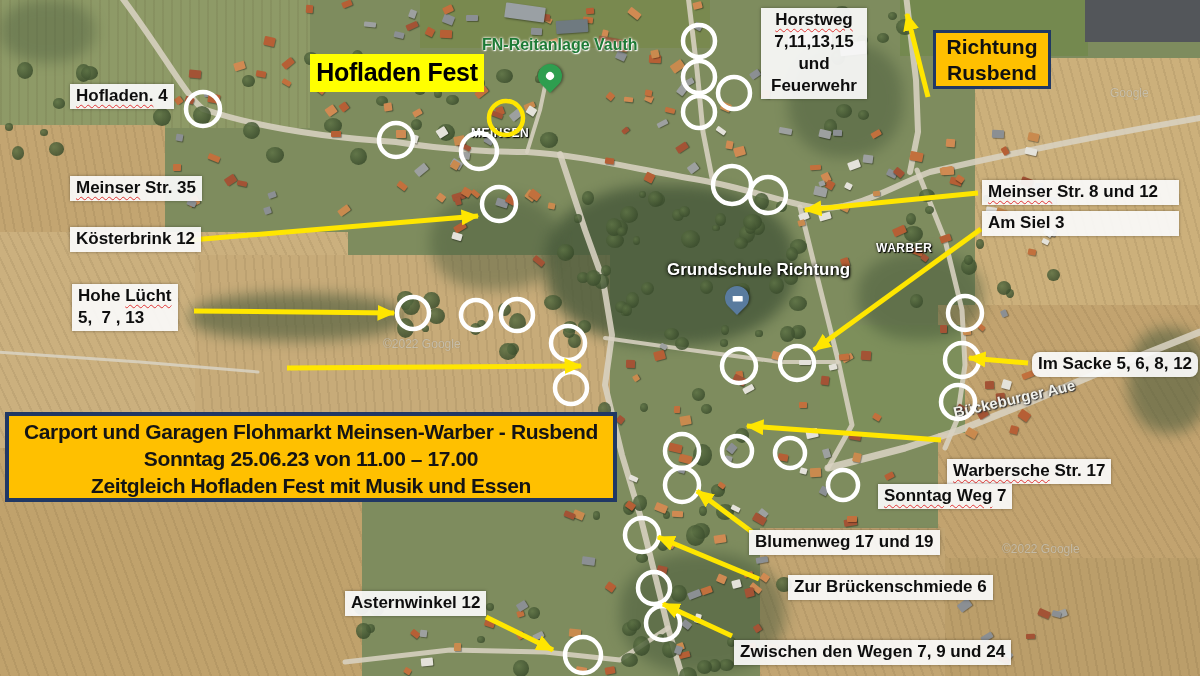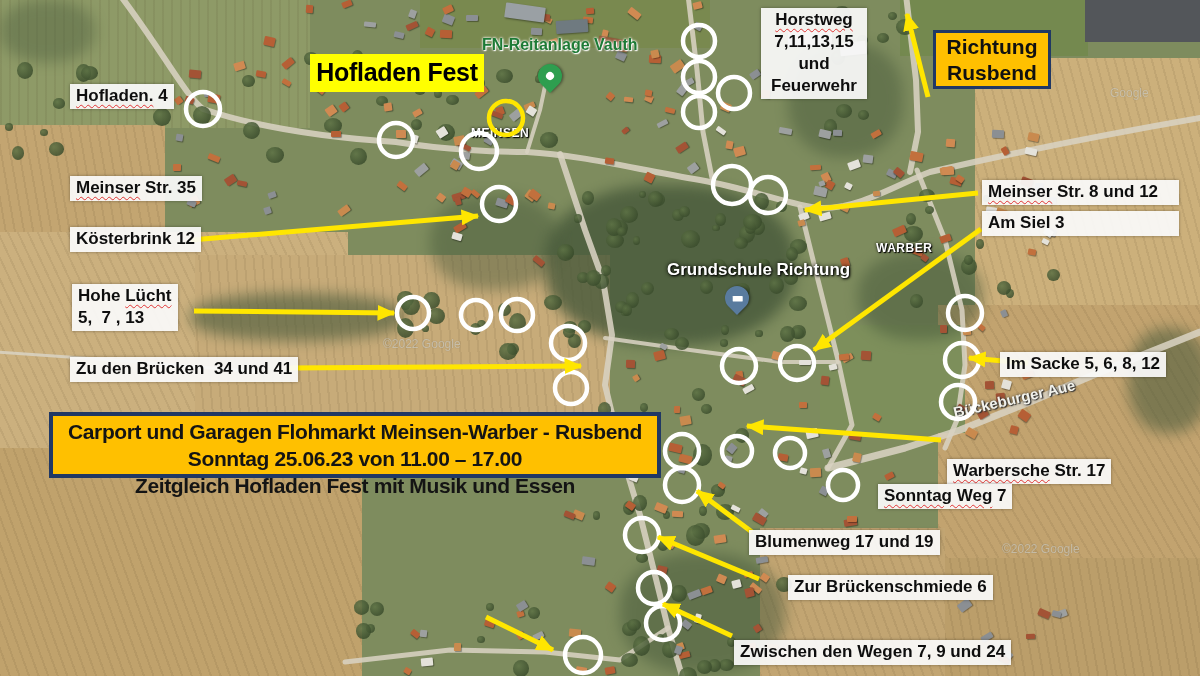--- a/index.html
+++ b/index.html
@@ -38,23 +38,23 @@
   .pin .dot{position:absolute;left:8px;top:8px;width:8px;height:8px;border-radius:50%;background:#fff;}
   .pin .cap{position:absolute;left:7px;top:8px;width:10px;height:10px;background:#fff;
        border-radius:1px;transform:rotate(45deg) scaleY(.55);}
   
   .banner-yellow{position:absolute;left:310px;top:54px;width:174px;height:38px;
     background:#ffff00;color:#000;font-weight:bold;font-size:25px;line-height:36px;
     text-align:center;letter-spacing:-.3px;}
   .box-direction{position:absolute;left:933px;top:30px;width:118px;height:59px;
     background:#ffc000;border:3px solid #203864;color:#111;font-weight:bold;
     font-size:21px;line-height:26px;text-align:center;padding-top:1px;}
-  .box-event{position:absolute;left:5px;top:412px;width:612px;height:66px;
+  .box-event{position:absolute;left:5px;top:412px;width:612px;height:90px;
     background:#ffc000;border:4px solid #203864;color:#141414;font-weight:bold;
-    font-size:21px;line-height:27px;text-align:center;letter-spacing:-.4px;padding-top:2px;margin-left:44px;}
+    font-size:21px;line-height:27px;text-align:center;letter-spacing:-.4px;padding-top:2px;}
 </style>
 </head>
 <body>
 
 <div id="canvas">
 
   <div id="map-root" class="layer">
       <div class="field" style="left: 0px; top: 0px; width: 310px; height: 128px; background: repeating-linear-gradient(90deg, rgba(60, 45, 20, 0.08) 0px, rgba(60, 45, 20, 0.08) 2px, rgba(0, 0, 0, 0) 2px, rgba(0, 0, 0, 0) 9px) rgb(142, 154, 103);"></div>
       <div class="field" style="left: 0px; top: 125px; width: 165px; height: 235px; background: repeating-linear-gradient(80deg, rgba(60, 45, 20, 0.08) 0px, rgba(60, 45, 20, 0.08) 2px, rgba(0, 0, 0, 0) 2px, rgba(0, 0, 0, 0) 9px) rgb(195, 165, 113);"></div>
       <div class="field" style="left: 0px; top: 232px; width: 348px; height: 220px; background: repeating-linear-gradient(65deg, rgba(60, 45, 20, 0.08) 0px, rgba(60, 45, 20, 0.08) 2px, rgba(0, 0, 0, 0) 2px, rgba(0, 0, 0, 0) 9px) rgb(203, 176, 126);"></div>
@@ -561,30 +561,30 @@
         <line x1="941" y1="440" x2="747" y2="426" stroke="#ffe600" stroke-width="5" marker-end="url(#ah)"></line>
         <line x1="752" y1="532" x2="697" y2="491" stroke="#ffe600" stroke-width="5" marker-end="url(#ah)"></line>
         <line x1="759" y1="579" x2="658" y2="537" stroke="#ffe600" stroke-width="5" marker-end="url(#ah)"></line>
         <line x1="732" y1="636" x2="663" y2="604" stroke="#ffe600" stroke-width="5" marker-end="url(#ah)"></line>
         <line x1="486" y1="617" x2="553" y2="650" stroke="#ffe600" stroke-width="5" marker-end="url(#ah)"></line>
       </svg>
       <div class="street-label" style="left: 70px; top: 84px;"><div><span class="squiggle">Hofladen.</span><span> 4</span></div></div>
       <div class="street-label" style="left: 70px; top: 176px;"><div><span class="squiggle">Meinser</span><span> Str. 35</span></div></div>
       <div class="street-label" style="left: 70px; top: 227px;"><div><span>Kösterbrink 12</span></div></div>
       <div class="street-label" style="left: 72px; top: 284px;"><div><span>Hohe </span><span class="squiggle">Lücht</span></div><div><span>5,  7 , 13</span></div></div>
-      <div class="street-label" style="left: 70px; top: 357px;"><div><span>Zu den Brücken  34 und 41</span></div></div>
       <div class="street-label center" style="left: 761px; top: 8px; width: 106px;"><div><span class="squiggle">Horstweg</span></div><div><span>7,11,13,15</span></div><div><span>und</span></div><div><span>Feuerwehr</span></div></div>
       <div class="street-label" style="left: 982px; top: 180px; width: 197px;"><div><span class="squiggle">Meinser</span><span> Str. 8 und 12</span></div></div>
       <div class="street-label" style="left: 982px; top: 211px; width: 197px;"><div><span>Am Siel 3</span></div></div>
-      <div class="street-label" style="left: 1000px; top: 352px;"><div><span>Im Sacke 5, 6, 8, 12</span></div></div>
+      <div class="street-label" style="left: 1032px; top: 352px; border-radius: 8px;"><div><span>Im Sacke 5, 6, 8, 12</span></div></div>
       <div class="street-label" style="left: 947px; top: 459px;"><div><span class="squiggle">Warbersche</span><span> Str. 17</span></div></div>
       <div class="street-label" style="left: 878px; top: 484px;"><div><span class="squiggle">Sonntag Weg</span><span> 7</span></div></div>
       <div class="street-label" style="left: 749px; top: 530px;"><div><span>Blumenweg 17 und 19</span></div></div>
       <div class="street-label" style="left: 788px; top: 575px;"><div><span>Zur Brückenschmiede 6</span></div></div>
       <div class="street-label" style="left: 734px; top: 640px;"><div><span>Zwischen den Wegen 7, 9 und 24</span></div></div>
+      <div class="street-label" style="left: 345px; top: 591px;"><div><span>Asternwinkel 12</span></div></div>
     </div>
 
   <div class="banner-yellow">Hofladen Fest</div>
 
   <div class="box-direction">
     <div>Richtung</div>
     <div>Rusbend</div>
   </div>
 
   <div class="box-event">

